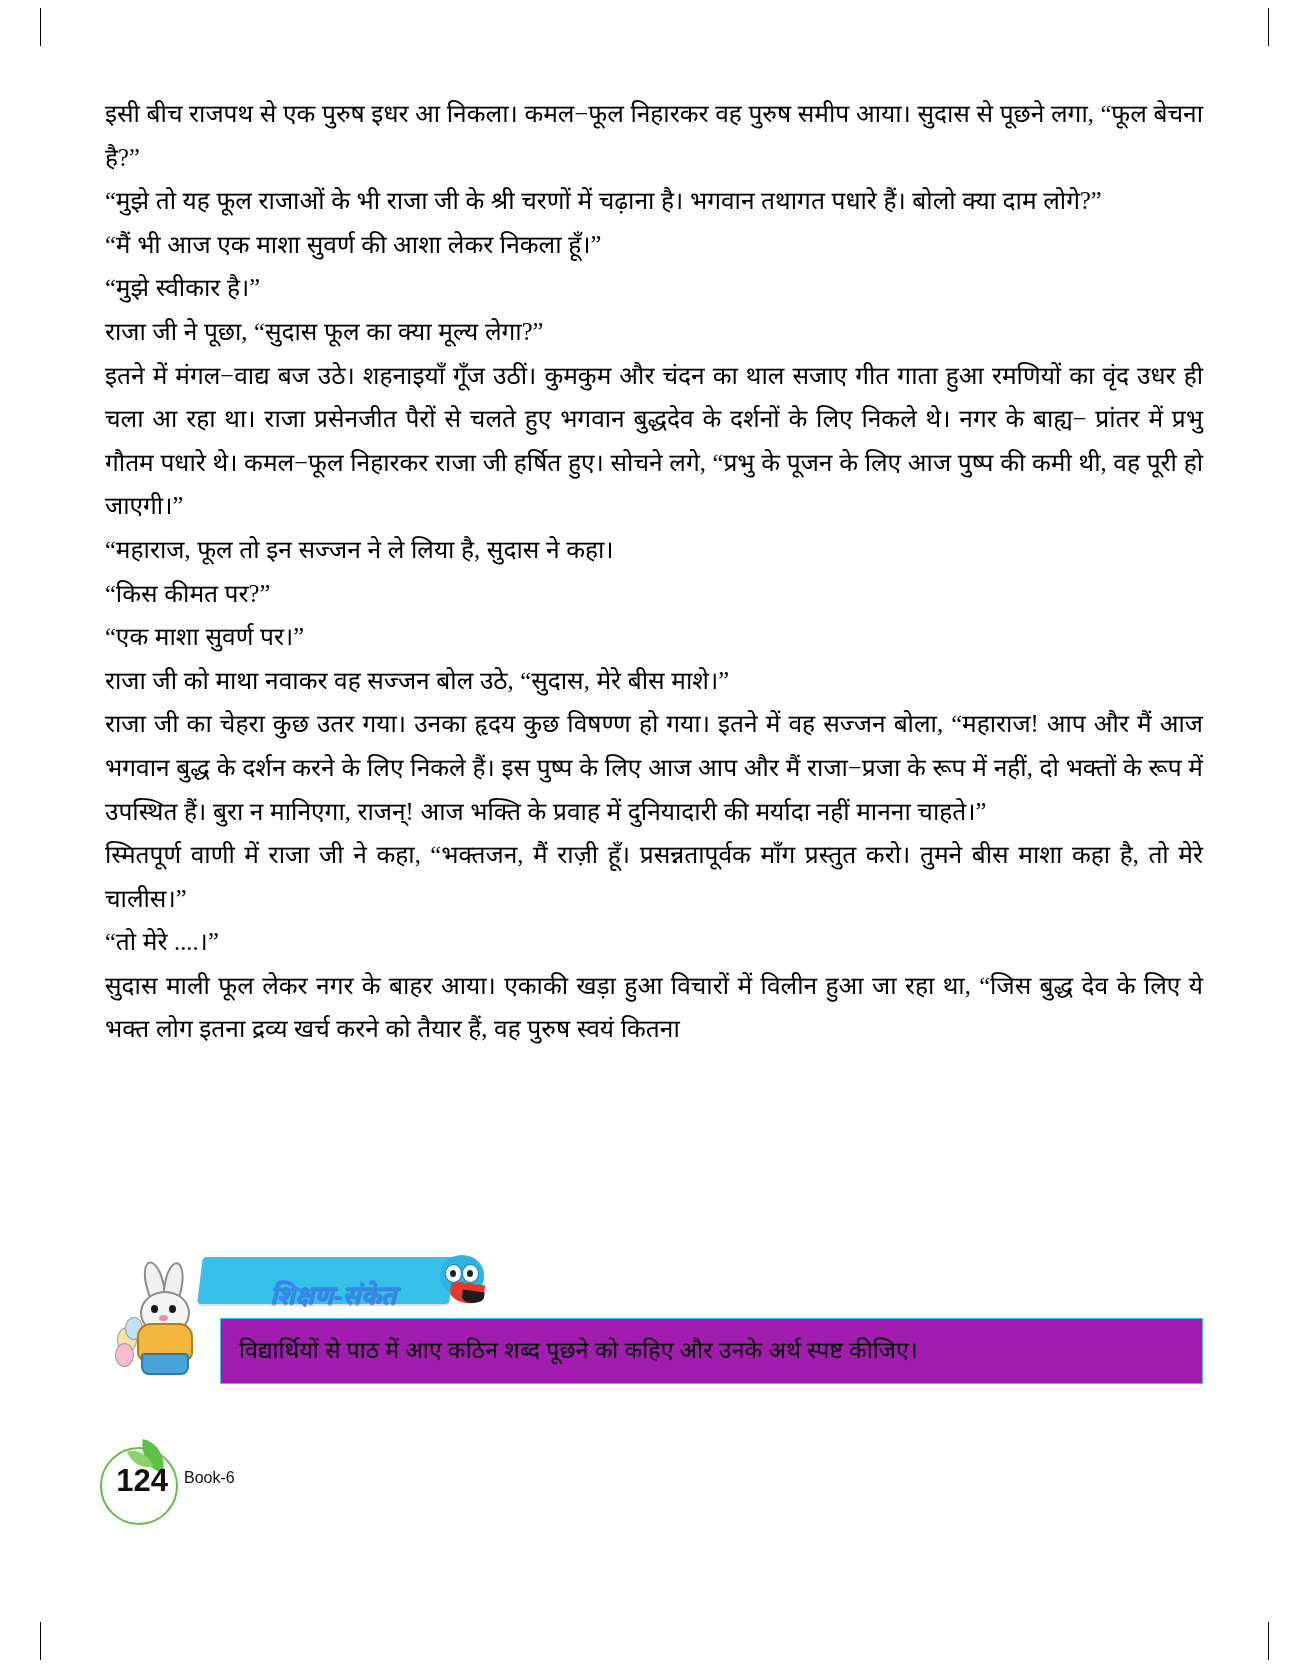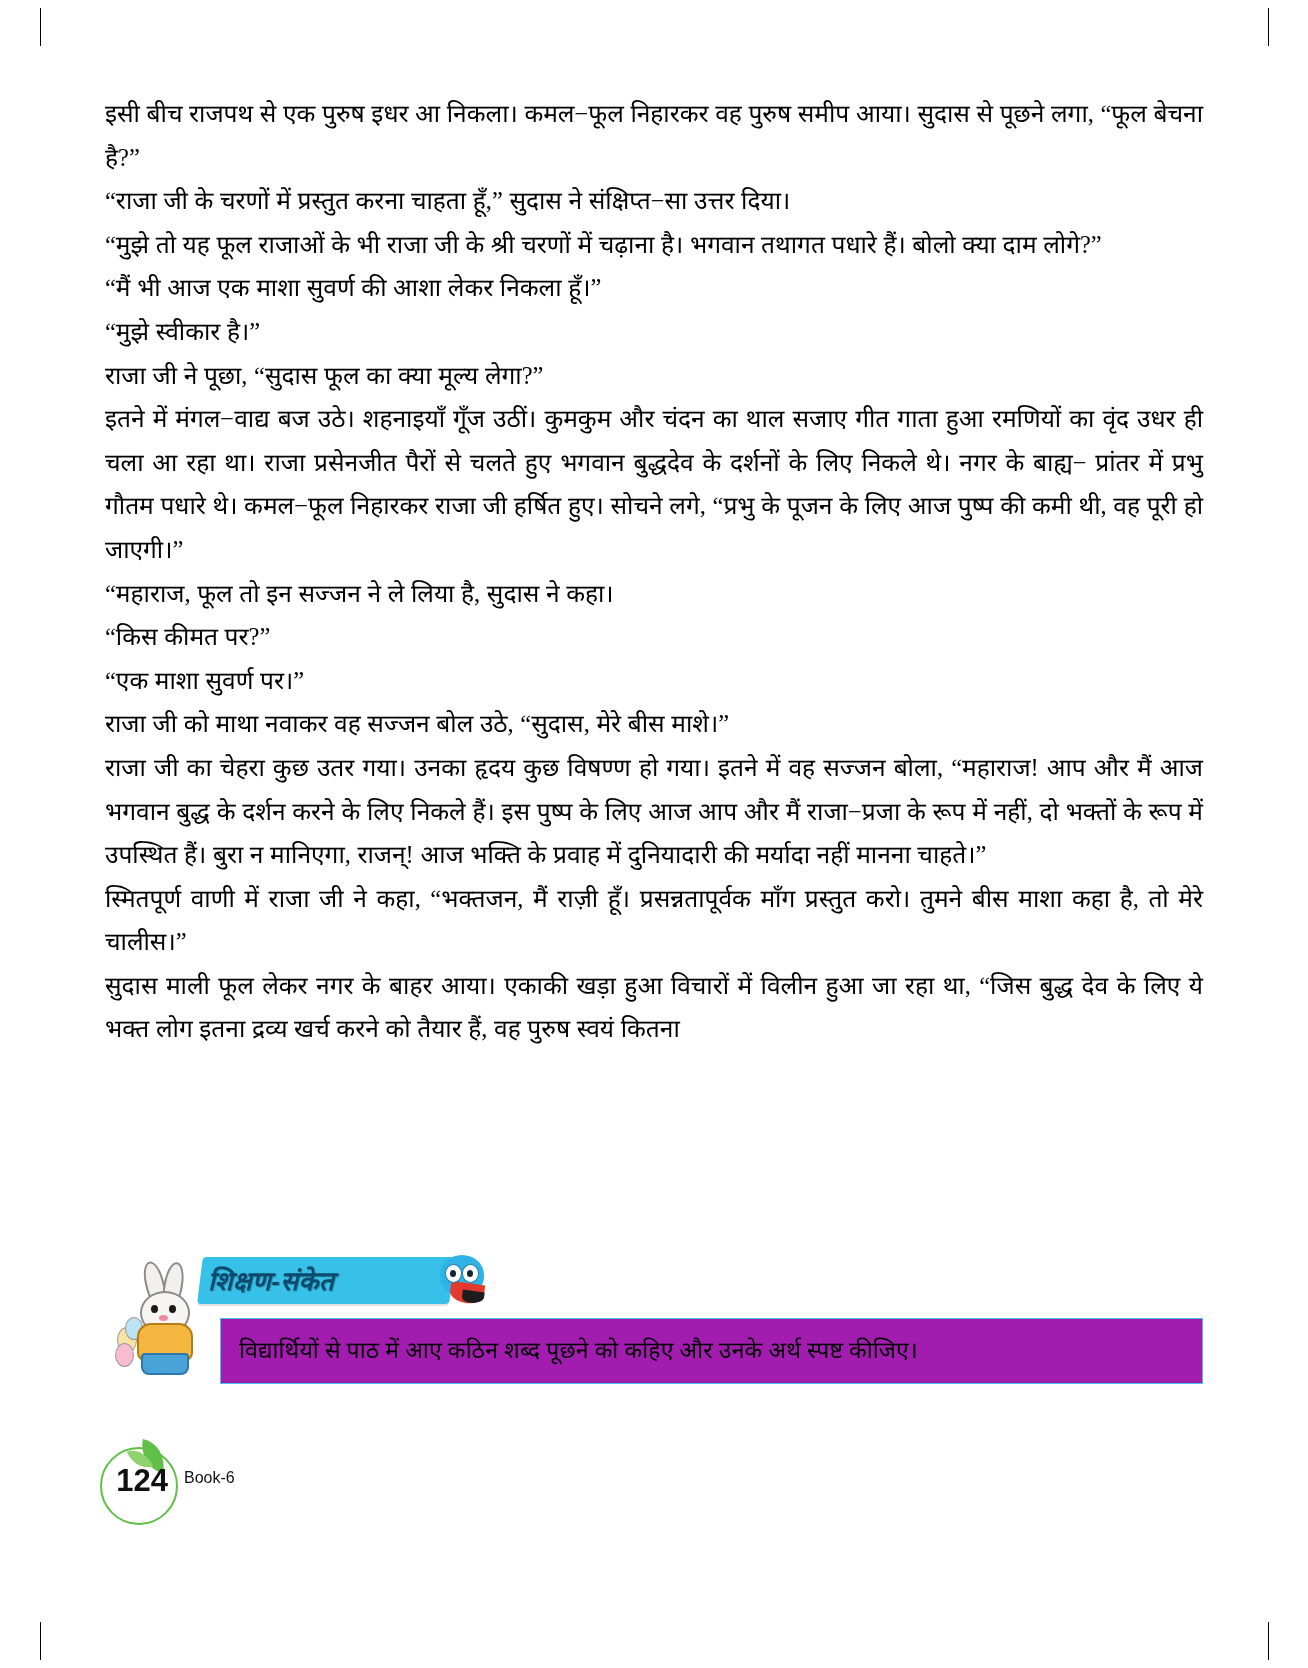--- a/index.html
+++ b/index.html
@@ -69,29 +69,30 @@
     left: 0; top: 4px;
     width: 252px; height: 47px;
     background: #37c0e8;
     border-radius: 4px;
     box-shadow: 0 2px 0 rgba(0,0,0,0.12);
     transform: skewX(-7deg);
   }
   .hint-banner .ribbon-text {
     position: absolute;
     left: 8px;
-    top: 6px;
+    top: 20px;
     width: 250px;
     height: 44px;
     line-height: 44px;
+    text-align: center;
     font-family: "Liberation Sans", sans-serif;
     font-weight: bold;
     font-style: italic;
     font-size: 26px;
-    color: #0c4a6e;
+    color: #3b82f6;
     letter-spacing: 0.5px;
     text-shadow: 1px 1px 0 rgba(0,0,0,0.25);
   }
   
   .hint-banner .bird {
     position: absolute;
     left: 232px;
     top: 0px;
     width: 62px;
     height: 58px;
@@ -288,32 +289,32 @@
 
 <div class="page">
 
   <div class="crop-mark crop-v" style="left:40px; top:8px;"></div>
   <div class="crop-mark crop-v" style="left:1268px; top:8px;"></div>
   <div class="crop-mark crop-v" style="left:40px; top:1622px;"></div>
   <div class="crop-mark crop-v" style="left:1268px; top:1622px;"></div>
 
   <div class="body-text">
     <p>इसी बीच राजपथ से एक पुरुष इधर आ निकला। कमल−फूल निहारकर वह पुरुष समीप आया। सुदास से पूछने लगा, “फूल बेचना है?”</p>
-    <p>“राजा जी के चरणों में प्रस्तुत करना चाहता हूँ,” सुदास ने संक्षिप्त−सा उत्तर दिया।</p>
     <p>“मुझे तो यह फूल राजाओं के भी राजा जी के श्री चरणों में चढ़ाना है। भगवान तथागत पधारे हैं। बोलो क्या दाम लोगे?”</p>
     <p>“मैं भी आज एक माशा सुवर्ण की आशा लेकर निकला हूँ।”</p>
     <p>“मुझे स्वीकार है।”</p>
     <p>राजा जी ने पूछा, “सुदास फूल का क्या मूल्य लेगा?”</p>
     <p>इतने में मंगल−वाद्य बज उठे। शहनाइयाँ गूँज उठीं। कुमकुम और चंदन का थाल सजाए गीत गाता हुआ रमणियों का वृंद उधर ही चला आ रहा था। राजा प्रसेनजीत पैरों से चलते हुए भगवान बुद्धदेव के दर्शनों के लिए निकले थे। नगर के बाह्य− प्रांतर में प्रभु गौतम पधारे थे। कमल−फूल निहारकर राजा जी हर्षित हुए। सोचने लगे, “प्रभु के पूजन के लिए आज पुष्प की कमी थी, वह पूरी हो जाएगी।”</p>
     <p>“महाराज, फूल तो इन सज्जन ने ले लिया है, सुदास ने कहा।</p>
     <p>“किस कीमत पर?”</p>
     <p>“एक माशा सुवर्ण पर।”</p>
     <p>राजा जी को माथा नवाकर वह सज्जन बोल उठे, “सुदास, मेरे बीस माशे।”</p>
     <p>राजा जी का चेहरा कुछ उतर गया। उनका हृदय कुछ विषण्ण हो गया। इतने में वह सज्जन बोला, “महाराज! आप और मैं आज भगवान बुद्ध के दर्शन करने के लिए निकले हैं। इस पुष्प के लिए आज आप और मैं राजा−प्रजा के रूप में नहीं, दो भक्तों के रूप में उपस्थित हैं। बुरा न मानिएगा, राजन्! आज भक्ति के प्रवाह में दुनियादारी की मर्यादा नहीं मानना चाहते।”</p>
     <p>स्मितपूर्ण वाणी में राजा जी ने कहा, “भक्तजन, मैं राज़ी हूँ। प्रसन्नतापूर्वक माँग प्रस्तुत करो। तुमने बीस माशा कहा है, तो मेरे चालीस।”</p>
+    <p>“तो मेरे ....।”</p>
     <p>सुदास माली फूल लेकर नगर के बाहर आया। एकाकी खड़ा हुआ विचारों में विलीन हुआ जा रहा था, “जिस बुद्ध देव के लिए ये भक्त लोग इतना द्रव्य खर्च करने को तैयार हैं, वह पुरुष स्वयं कितना</p>
   </div>
 
   <div class="hint-wrap">
 
     <div class="rabbit">
       <div class="ear-l"></div>
       <div class="ear-r"></div>
       <div class="head"></div>
       <div class="eye-l"></div>

